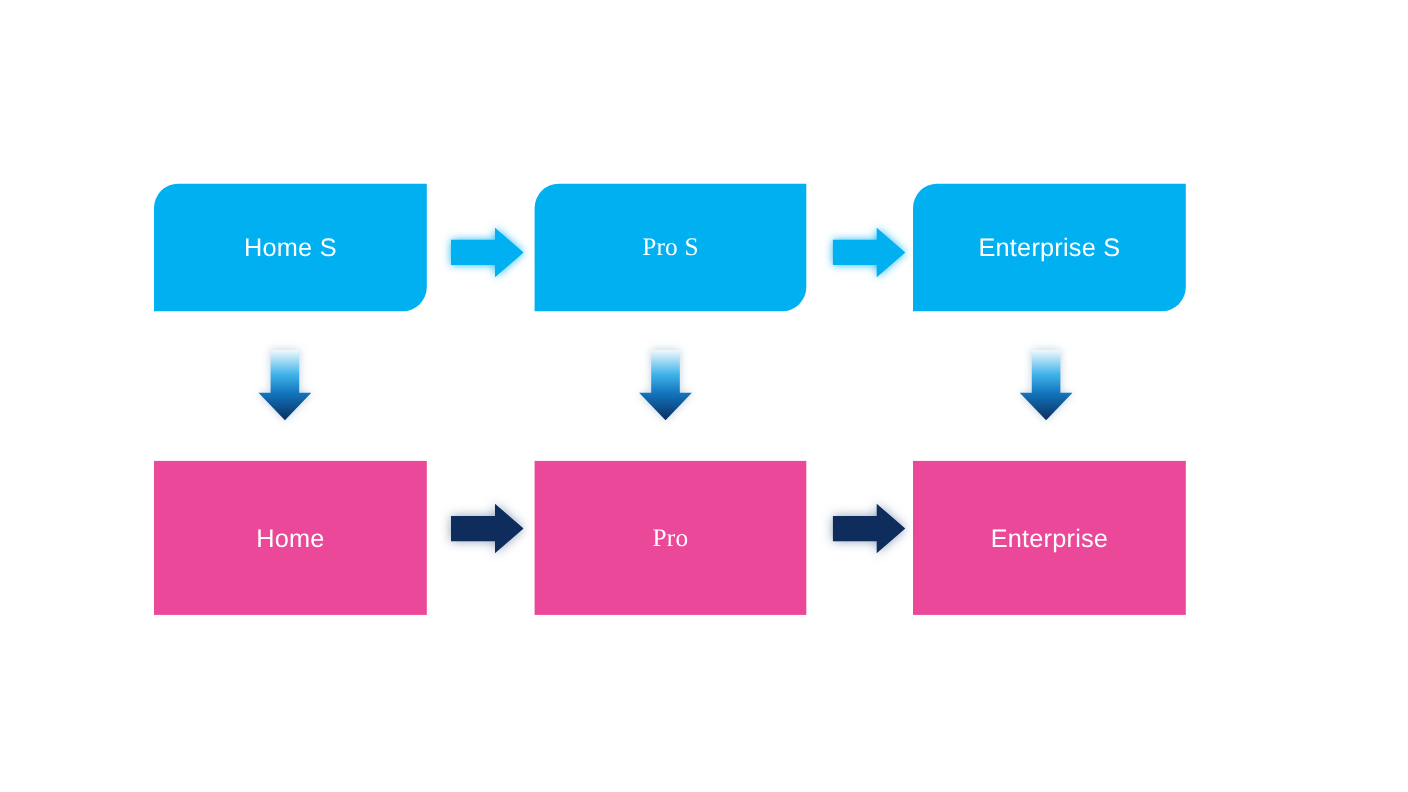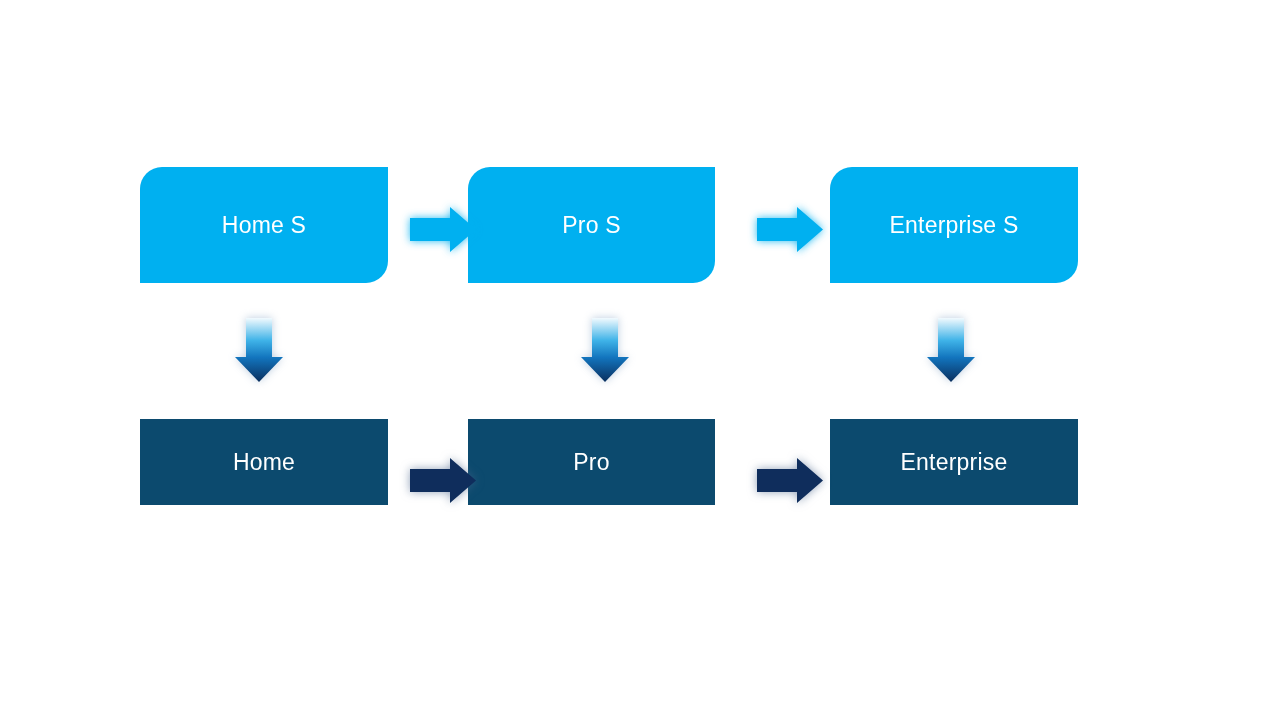--- a/index.html
+++ b/index.html
@@ -19,26 +19,26 @@
     font-size:23px;
     letter-spacing:0.2px;
   }
   .box .label{white-space:nowrap;}
   .box.top{
     top:167px;height:116px;
     background:#00b0f0;
     border-radius:22px 0 22px 0;
   }
   .box.bottom{
-    top:419px;height:86px;
-    background:#0c4a6e;
+    top:419px;height:140px;
+    background:#ec4899;
     border-radius:0;
   }
   .c1{left:140px;width:248px;}
-  .c2{left:468px;width:247px;}
+  .c2{left:486px;width:247px;font-family:Liberation Serif, serif;}
   .c3{left:830px;width:248px;text-align:right;}
 
   .harrow{position:absolute;width:66px;height:45px;}
   .harrow svg,.darrow svg{display:block;width:100%;height:100%;}
   .harrow.row-top{top:207px;}
   .harrow.row-bottom{top:458px;}
   .harrow.g1{left:410px;}
   .harrow.g2{left:757px;}
   .harrow.light svg{filter:drop-shadow(0 0 4px rgba(0,176,240,0.85));}
   .harrow.dark svg{filter:drop-shadow(0 0 5px rgba(73,100,139,0.6));}

